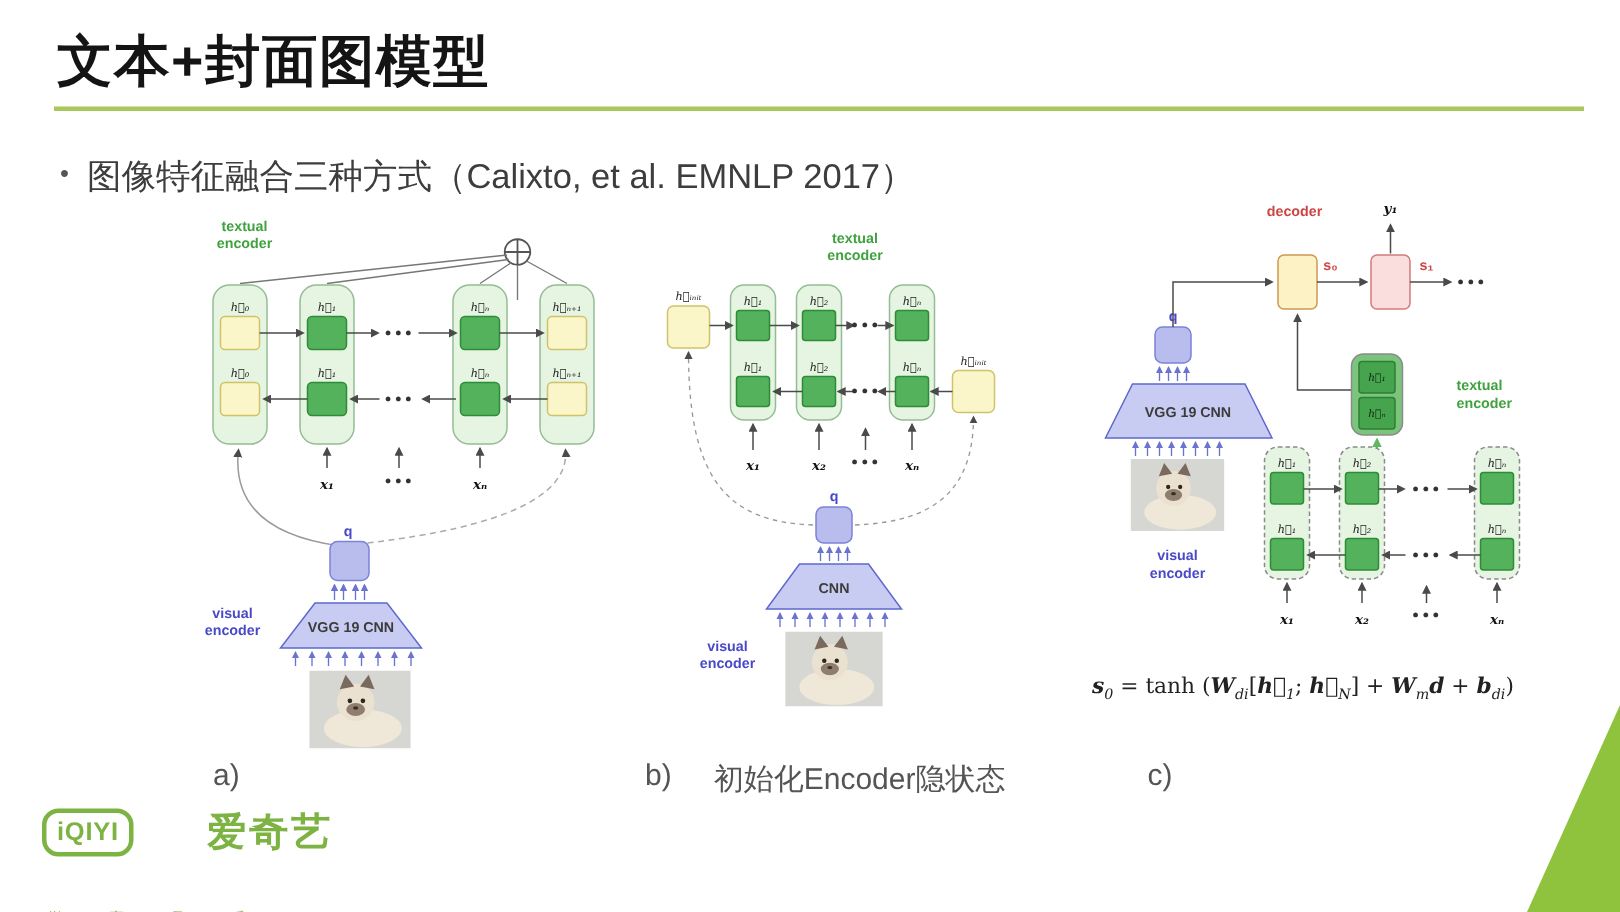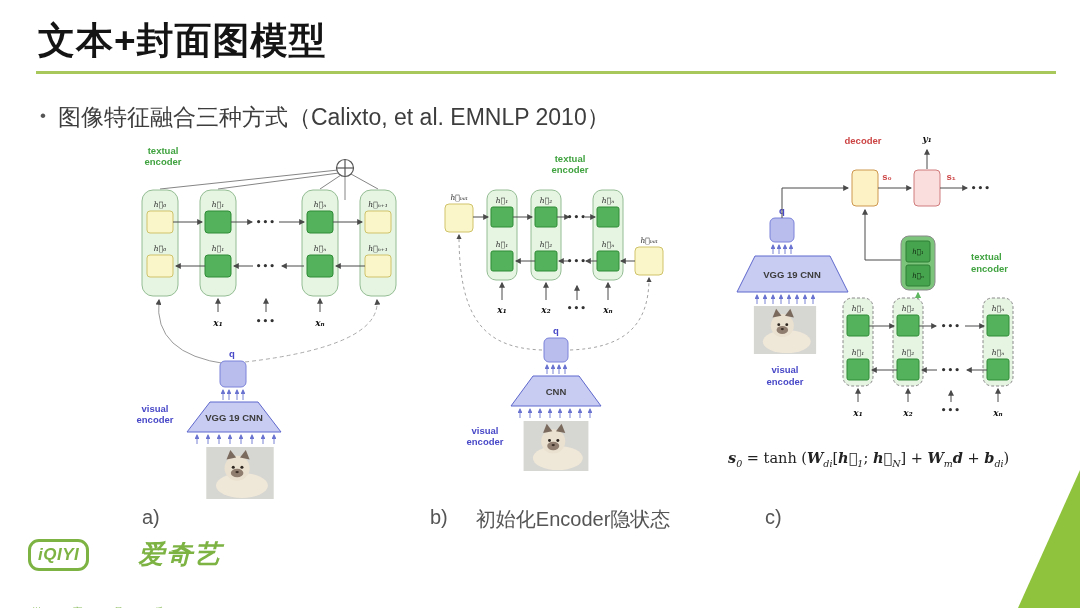--- a/index.html
+++ b/index.html
@@ -44,21 +44,21 @@
   
   .caption{position:absolute;top:506px;font-size:20px;color:#555;display:flex;gap:28px;
            font-family:"Liberation Sans",sans-serif;}
   .cap-a{left:142px;}.cap-b{left:430px;}.cap-c{left:765px;}
   
   .formula{position:absolute;left:728px;top:449px;width:310px;
            font-family:"DejaVu Serif",serif;font-size:14.5px;color:#222;}
   .formula .fi{font-style:italic;font-weight:bold;}
   .formula sub{font-size:9.5px;font-style:italic;}
   
-  .logo{position:absolute;left:28px;top:537px;display:flex;align-items:center;gap:9px;font-style:italic;}
+  .logo{position:absolute;left:28px;top:537px;display:flex;align-items:center;gap:9px;}
   .logo-badge{border:3px solid #7cb342;border-radius:11px;color:#7cb342;font-weight:800;
               font-size:17px;padding:3px 7px;letter-spacing:0.5px;}
   .logo-cn{color:#7cb342;font-size:26px;font-weight:bold;letter-spacing:2px;margin-left:40px;}
   .logo-slogan{position:absolute;left:32px;top:595px;color:#93c168;font-size:10px;letter-spacing:14px;margin-top:10px;}
   .watermark{position:absolute;right:32px;top:556px;font-size:28px;color:#3c3c3c;z-index:5;
              text-shadow:-2px -2px 0 #fff,2px -2px 0 #fff,-2px 2px 0 #fff,2px 2px 0 #fff,0 0 5px #fff;}
   .corner{position:absolute;right:0;bottom:0;z-index:2;}
 </style>
 </head>
 <body>
@@ -88,21 +88,21 @@
         <ellipse cx="32" cy="26" rx="1.8" ry="1.2" fill="#3a2e26"></ellipse>
       </symbol>
     </defs>
   </svg>
 
   <div class="title">文本+封面图模型</div>
   <div class="title-rule"></div>
 
   <div class="bullet-row">
     <span class="bullet-dot">•</span>
-    <span>图像特征融合三种方式（Calixto, et al. EMNLP 2010）</span>
+    <span>图像特征融合三种方式（Calixto, et al. EMNLP 2017）</span>
   </div>
 
   <div class="diagram dg-a">
   <svg width="290" height="365" viewBox="0 0 290 365">
     <g>
       <text x="48" y="14" class="lblG" text-anchor="middle">textual</text>
       <text x="48" y="25" class="lblG" text-anchor="middle">encoder</text>
     </g>
     <g>
       <circle cx="230" cy="28" r="8.5" class="sumnode"></circle>

